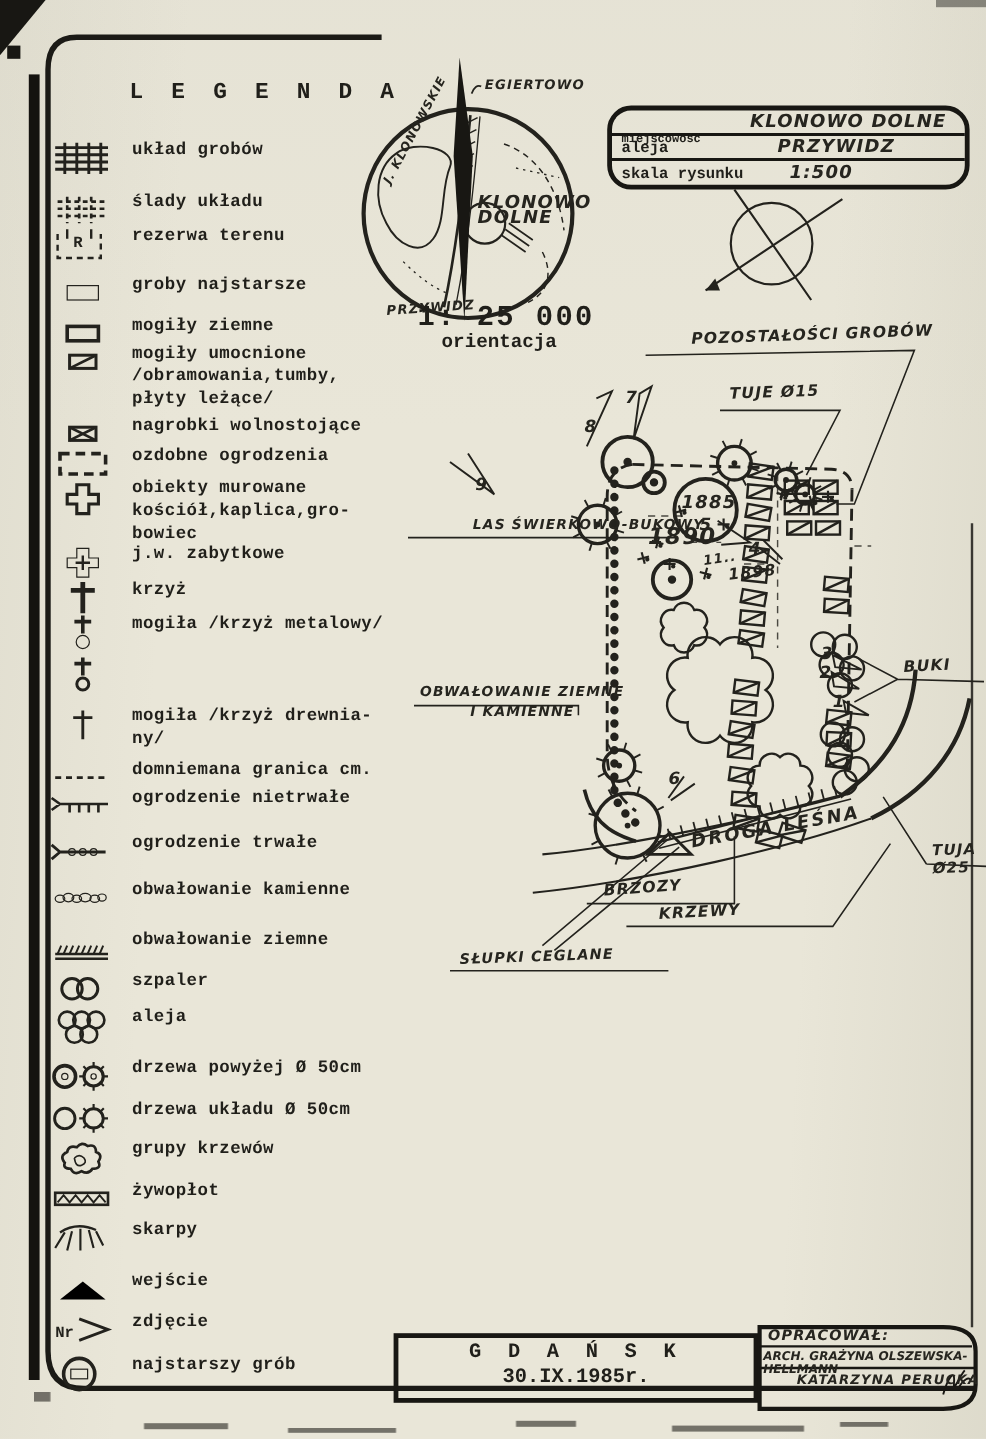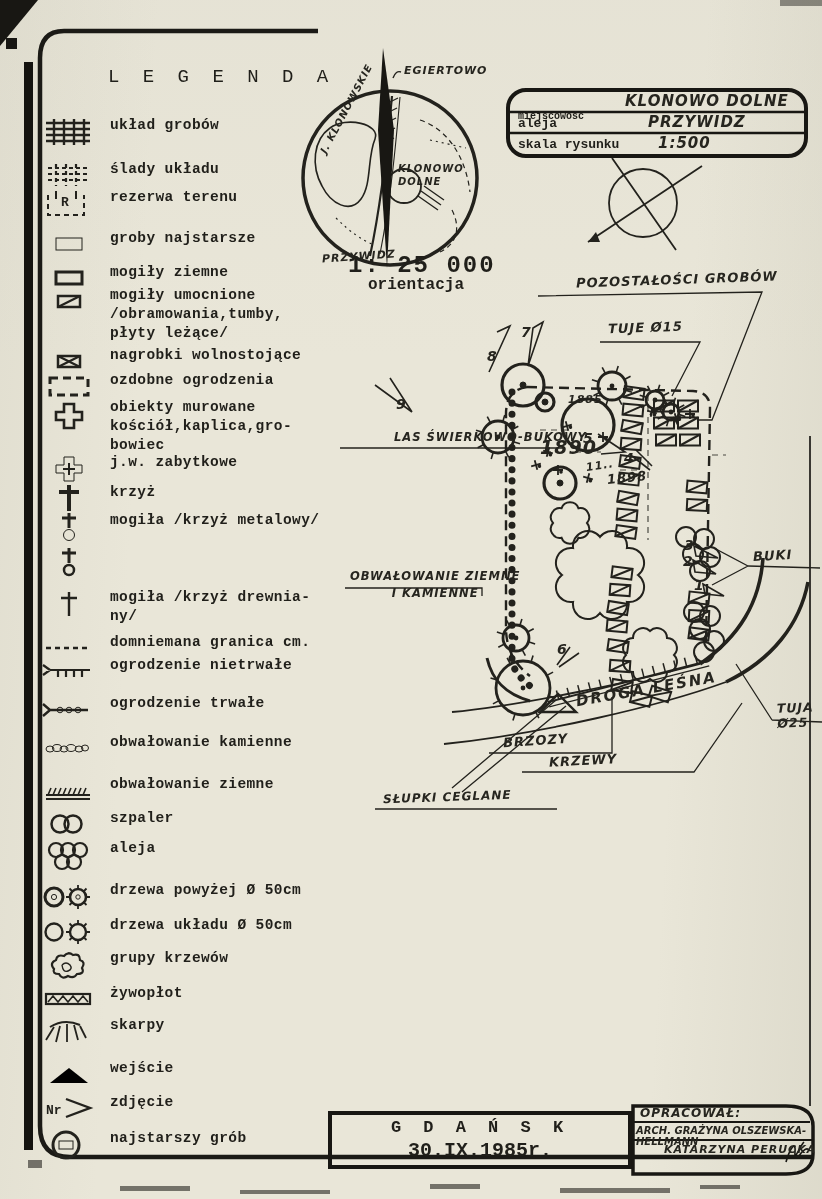--- a/index.html
+++ b/index.html
@@ -9,21 +9,21 @@
                         linear-gradient(rgba(210,208,196,.15), rgba(0,0,0,0) 30%);
        font-family:"Liberation Mono","DejaVu Sans Mono",monospace;color:#201f1a;}
   .art{position:absolute;left:0;top:0;width:822px;height:1199px;pointer-events:none;}
   .txt{position:absolute;white-space:pre-line;}
   .mono{font-family:"Liberation Mono","DejaVu Sans Mono",monospace;font-weight:700;}
   .hand{font-family:"DejaVu Sans",sans-serif;font-style:italic;font-weight:700;letter-spacing:1px;color:#26251f;}
   
   .lrow{position:absolute;left:38px;display:flex;align-items:flex-start;}
   .lrow svg{flex:0 0 64px;margin-right:8px;}
   .llab{font-size:14.5px;font-weight:700;line-height:19px;letter-spacing:.4px;margin-top:2px;white-space:pre-line;}
-  #legend-title{position:absolute;left:108px;top:66px;font-size:19px;letter-spacing:6px;font-weight:400;}
+  #legend-title{position:absolute;left:108px;top:66px;font-size:19px;letter-spacing:6px;font-weight:700;}
   .ic line,.ic path,.ic rect,.ic circle,.ic ellipse{stroke:#23221d;fill:none;}
 </style>
 </head>
 <body>
 
 <svg class="art" viewBox="0 0 822 1199">
 
   <g stroke="#1b1a16" fill="none">
     <polygon points="0,0 38,0 0,46" fill="#181713" stroke="none"></polygon>
     <rect x="6" y="38" width="11" height="11" fill="#181713" stroke="none"></rect>
@@ -615,21 +615,21 @@
 <div class="lrow" style="top:1127px">
   <svg class="ic" width="64" height="36">
       <circle cx="28" cy="18" r="13" stroke-width="3"></circle>
       <rect x="21" y="14" width="14" height="8" fill="#23221d" stroke="none"></rect>
     </svg>
   <span class="llab">najstarszy grób</span>
   </div>
 
 <span class="txt hand" style="left:404px;top:64px;font-size:11px">EGIERTOWO</span>
 <span class="txt hand" style="left:318px;top:150px;font-size:10px;transform:rotate(-62deg);transform-origin:left top">J. KLONOWSKIE</span>
-<span class="txt hand" style="left:398px;top:162px;font-size:10px;line-height:13px">KLONOWO
+<span class="txt hand" style="left:398px;top:162px;font-size:15px;line-height:13px">KLONOWO
 DOLNE</span>
 <span class="txt hand" style="left:322px;top:250px;font-size:11px;transform:rotate(-4deg)">PRZYWIDZ</span>
 <span class="txt mono" style="left:348px;top:252px;font-size:24px;letter-spacing:2px">1: 25 000</span>
 <span class="txt mono" style="left:368px;top:276px;font-size:16px">orientacja</span>
 
 <span class="txt mono" style="left:518px;top:111px;font-size:10px">miejscowość</span>
 <span class="txt hand" style="left:625px;top:92px;font-size:15px">KLONOWO DOLNE</span>
 <span class="txt mono" style="left:518px;top:116px;font-size:13px">aleja</span>
 <span class="txt hand" style="left:648px;top:113px;font-size:15px">PRZYWIDZ</span>
 <span class="txt mono" style="left:518px;top:137px;font-size:13px">skala rysunku</span>
@@ -640,32 +640,32 @@
 <span class="txt hand" style="left:394px;top:430px;font-size:11.5px">LAS ŚWIERKOWO-BUKOWY</span>
 <span class="txt hand" style="left:350px;top:568px;font-size:11.5px;line-height:17px;text-indent:0;text-align:center">OBWAŁOWANIE ZIEMNE
 I KAMIENNE</span>
 <span class="txt hand" style="left:753px;top:548px;font-size:13px;transform:rotate(-3deg)">BUKI</span>
 <span class="txt hand" style="left:575px;top:680px;font-size:15px;letter-spacing:2px;transform:rotate(-10deg)">DROGA LEŚNA</span>
 <span class="txt hand" style="left:777px;top:700px;font-size:12.5px;transform:rotate(-2deg)">TUJA Ø25</span>
 <span class="txt hand" style="left:503px;top:733px;font-size:13px;transform:rotate(-4deg)">BRZOZY</span>
 <span class="txt hand" style="left:549px;top:753px;font-size:13px;transform:rotate(-3deg)">KRZEWY</span>
 <span class="txt hand" style="left:383px;top:790px;font-size:12px;transform:rotate(-2deg)">SŁUPKI CEGLANE</span>
 
-<span class="txt hand" style="left:568px;top:393px;font-size:11px">1885</span>
+<span class="txt hand" style="left:568px;top:409px;font-size:15px">1885</span>
 <span class="txt hand" style="left:540px;top:436px;font-size:19px">1890</span>
 <span class="txt hand" style="left:607px;top:470px;font-size:13px;transform:rotate(-6deg)">1898</span>
 <span class="txt hand" style="left:586px;top:459px;font-size:11px;transform:rotate(-8deg)">11..</span>
 
 <span class="txt hand" style="left:694px;top:577px;font-size:14px">1</span>
 <span class="txt hand" style="left:683px;top:553px;font-size:14px">2</span>
 <span class="txt hand" style="left:684px;top:537px;font-size:14px">3</span>
 <span class="txt hand" style="left:624px;top:450px;font-size:14px">4</span>
 <span class="txt hand" style="left:583px;top:430px;font-size:14px">5</span>
 <span class="txt hand" style="left:557px;top:641px;font-size:14px">6</span>
 <span class="txt hand" style="left:521px;top:324px;font-size:14px">7</span>
 <span class="txt hand" style="left:487px;top:348px;font-size:14px">8</span>
 <span class="txt hand" style="left:396px;top:396px;font-size:14px">9</span>
 
 <span class="txt mono" style="left:330px;top:1118px;width:300px;text-align:center;font-size:17px;letter-spacing:6px">G D A Ń S K</span>
-<span class="txt mono" style="left:330px;top:1139px;width:300px;text-align:center;font-size:20px">30.IX.1985r.</span>
+<span class="txt mono" style="left:330px;top:1139px;width:300px;text-align:center;font-size:17px">30.IX.1985r.</span>
 <span class="txt hand" style="left:640px;top:1106px;font-size:12px">OPRACOWAŁ:</span>
 <span class="txt hand" style="left:636px;top:1125px;font-size:10px;letter-spacing:0">ARCH. GRAŻYNA OLSZEWSKA-HELLMANN</span>
 <span class="txt hand" style="left:664px;top:1143px;font-size:11px">KATARZYNA PERUCKA</span>
 
 </body></html>

